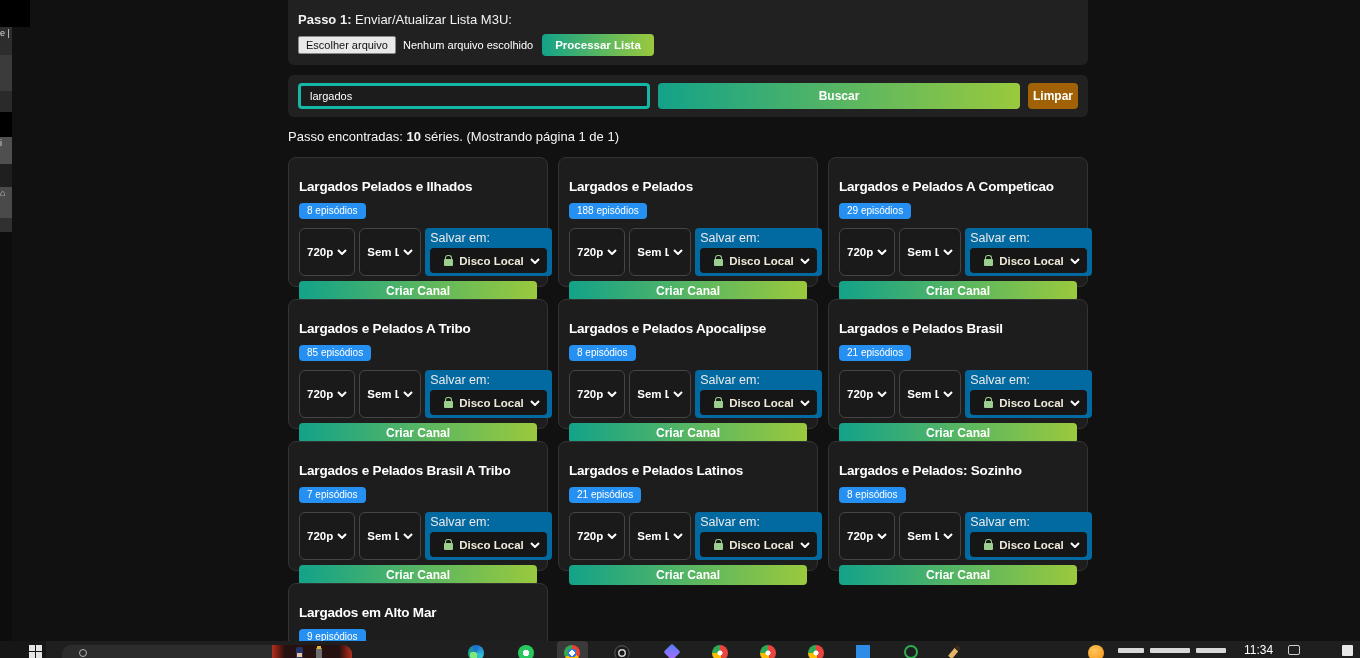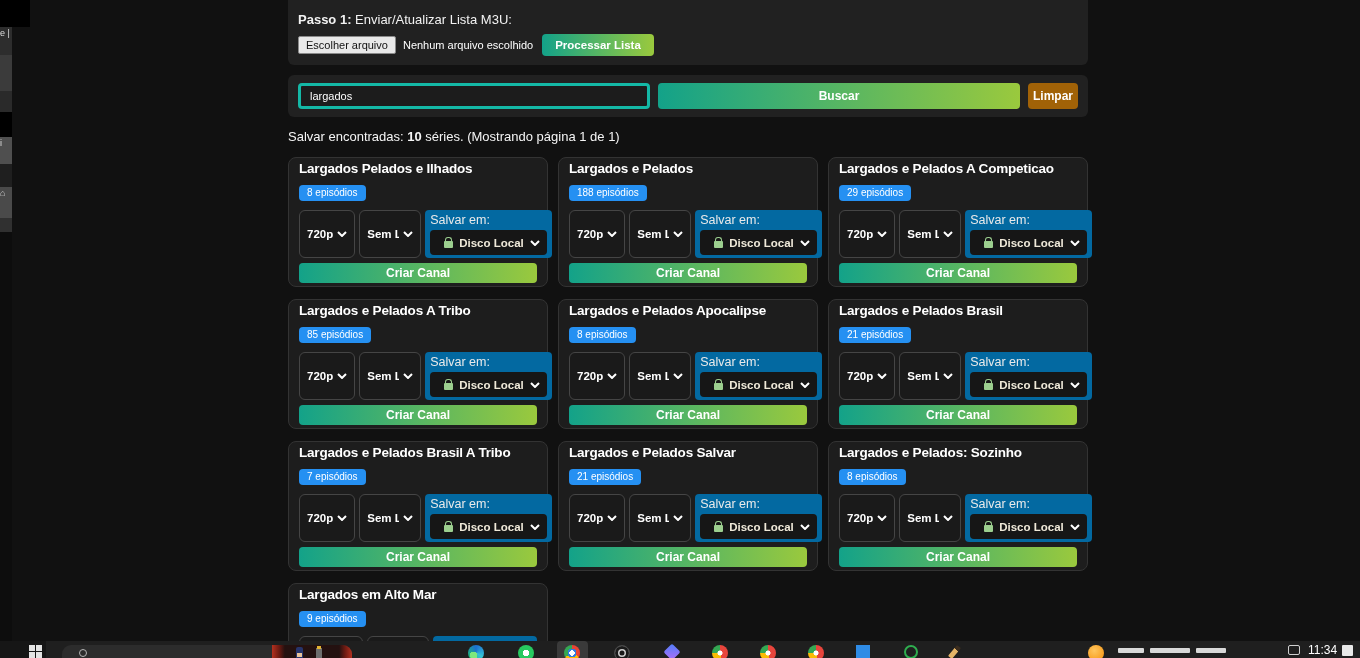--- a/index.html
+++ b/index.html
@@ -57,21 +57,21 @@
     font-size:12px; border:none; border-radius:4px; cursor:pointer; font-family:inherit;
   }
 
   .summary { margin:12px 0 13px 0; font-size:13px; color:#f5f5f5; }
   .summary b { font-weight:bold; }
 
   .grid { display:grid; grid-template-columns:repeat(3,260px); column-gap:10px; row-gap:12px; }
 
   .card {
     width:260px; height:130px; background:#1d1d1d; border:1px solid #333;
-    border-radius:8px; padding:0 10px;
+    border-radius:8px; padding:18px 10px;
   }
   .card-title { font-size:13.5px; font-weight:bold; color:#fff; letter-spacing:-0.2px; margin:3px 0 6px 0; white-space:nowrap; overflow:hidden; }
   .badge {
     display:inline-block; background:#2590f2; color:#fff; font-size:10px;
     padding:2px 8px 3px 8px; border-radius:4px; margin-bottom:9px;
   }
   .controls { display:flex; gap:4px; height:48px; margin-bottom:5px; }
   .sel {
     background:#1a1a1a; border:1px solid #454545; border-radius:6px;
     display:flex; align-items:center; padding:0 7px; gap:4px; cursor:pointer;
@@ -122,21 +122,21 @@
   .r1 { left:712px; } .r2 { left:760px; } .r3 { left:808px; }
   .ic-code { left:856px; width:14px; height:14px; background:#2f8ce6; clip-path:polygon(70% 0,100% 15%,100% 85%,70% 100%,15% 72%,0 82%,0 18%,15 28%); }
   .ic-ring { left:904px; width:14px; height:14px; border-radius:50%; border:2.5px solid #2fae4f; }
   .ic-pencil { left:952px; width:5px; height:14px; transform:rotate(40deg); background:linear-gradient(#3a2c1e 0 30%,#e5b466 30% 100%); border-radius:1px; }
   .ic-orange { left:1088px; background:radial-gradient(circle at 40% 35%,#ffc65e,#f79009); }
   .tb-textfrag span { position:absolute; top:7px; height:5px; background:#d8d8d8; border-radius:1px; }
   .tb-textfrag .t1 { left:1118px; width:26px; }
   .tb-textfrag .t2 { left:1150px; width:40px; }
   .tb-textfrag .t3 { left:1196px; width:30px; }
   .ic-tray { left:1288px; width:12px; height:10px; border:1.5px solid #cfcfcf; border-radius:2px; }
-  .tb-time { left:1308px; top:2px; font-size:12px; color:#fff; }
+  .tb-time { left:1244px; top:2px; font-size:12px; color:#fff; }
   .ic-notif { left:1342px; width:11px; height:11px; background:#e8e8e8; border-radius:1px; }
 </style>
 </head>
 <body>
 
 <div class="left-strip">
   <div class="seg seg-a"></div>
   <div class="seg seg-b">e |</div>
   <div class="seg seg-c"></div>
   <div class="seg seg-d"></div>
@@ -161,21 +161,21 @@
     </div>
   </div>
 
   <div class="panel search-panel">
     <input class="search-input" type="text" value="largados" style="">
     <button class="grad-btn buscar-btn">Buscar</button>
     <button class="limpar-btn">Limpar</button>
   </div>
 
   <div class="summary">
-    <span>Salvar encontradas: </span><b>10</b><span> séries. (Mostrando página 1 de 1)</span>
+    <span>Passo encontradas: </span><b>10</b><span> séries. (Mostrando página 1 de 1)</span>
   </div>
 
   <div class="grid">
   <div class="card">
     <div class="card-title">Largados Pelados e Ilhados</div>
     <span class="badge">8 episódios</span>
     <div class="controls">
       <div class="sel sel-quality">
         <span class="sel-text">720p</span>
         <svg class="chev" width="10" height="6" viewBox="0 0 10 6">
@@ -376,21 +376,21 @@
           <svg class="chev" width="10" height="6" viewBox="0 0 10 6">
                 <path d="M1 1l4 4 4-4" stroke="#fff" stroke-width="2" fill="none"></path>
               </svg>
         </div>
       </div>
     </div>
     <div class="grad-btn create-btn">Criar Canal</div>
   </div>
 
   <div class="card">
-    <div class="card-title">Largados e Pelados Salvar</div>
+    <div class="card-title">Largados e Pelados Latinos</div>
     <span class="badge">21 episódios</span>
     <div class="controls">
       <div class="sel sel-quality">
         <span class="sel-text">720p</span>
         <svg class="chev" width="10" height="6" viewBox="0 0 10 6">
               <path d="M1 1l4 4 4-4" stroke="#fff" stroke-width="2" fill="none"></path>
             </svg>
       </div>
       <div class="sel sel-logo">
         <span class="sel-text">Sem Logo</span>

